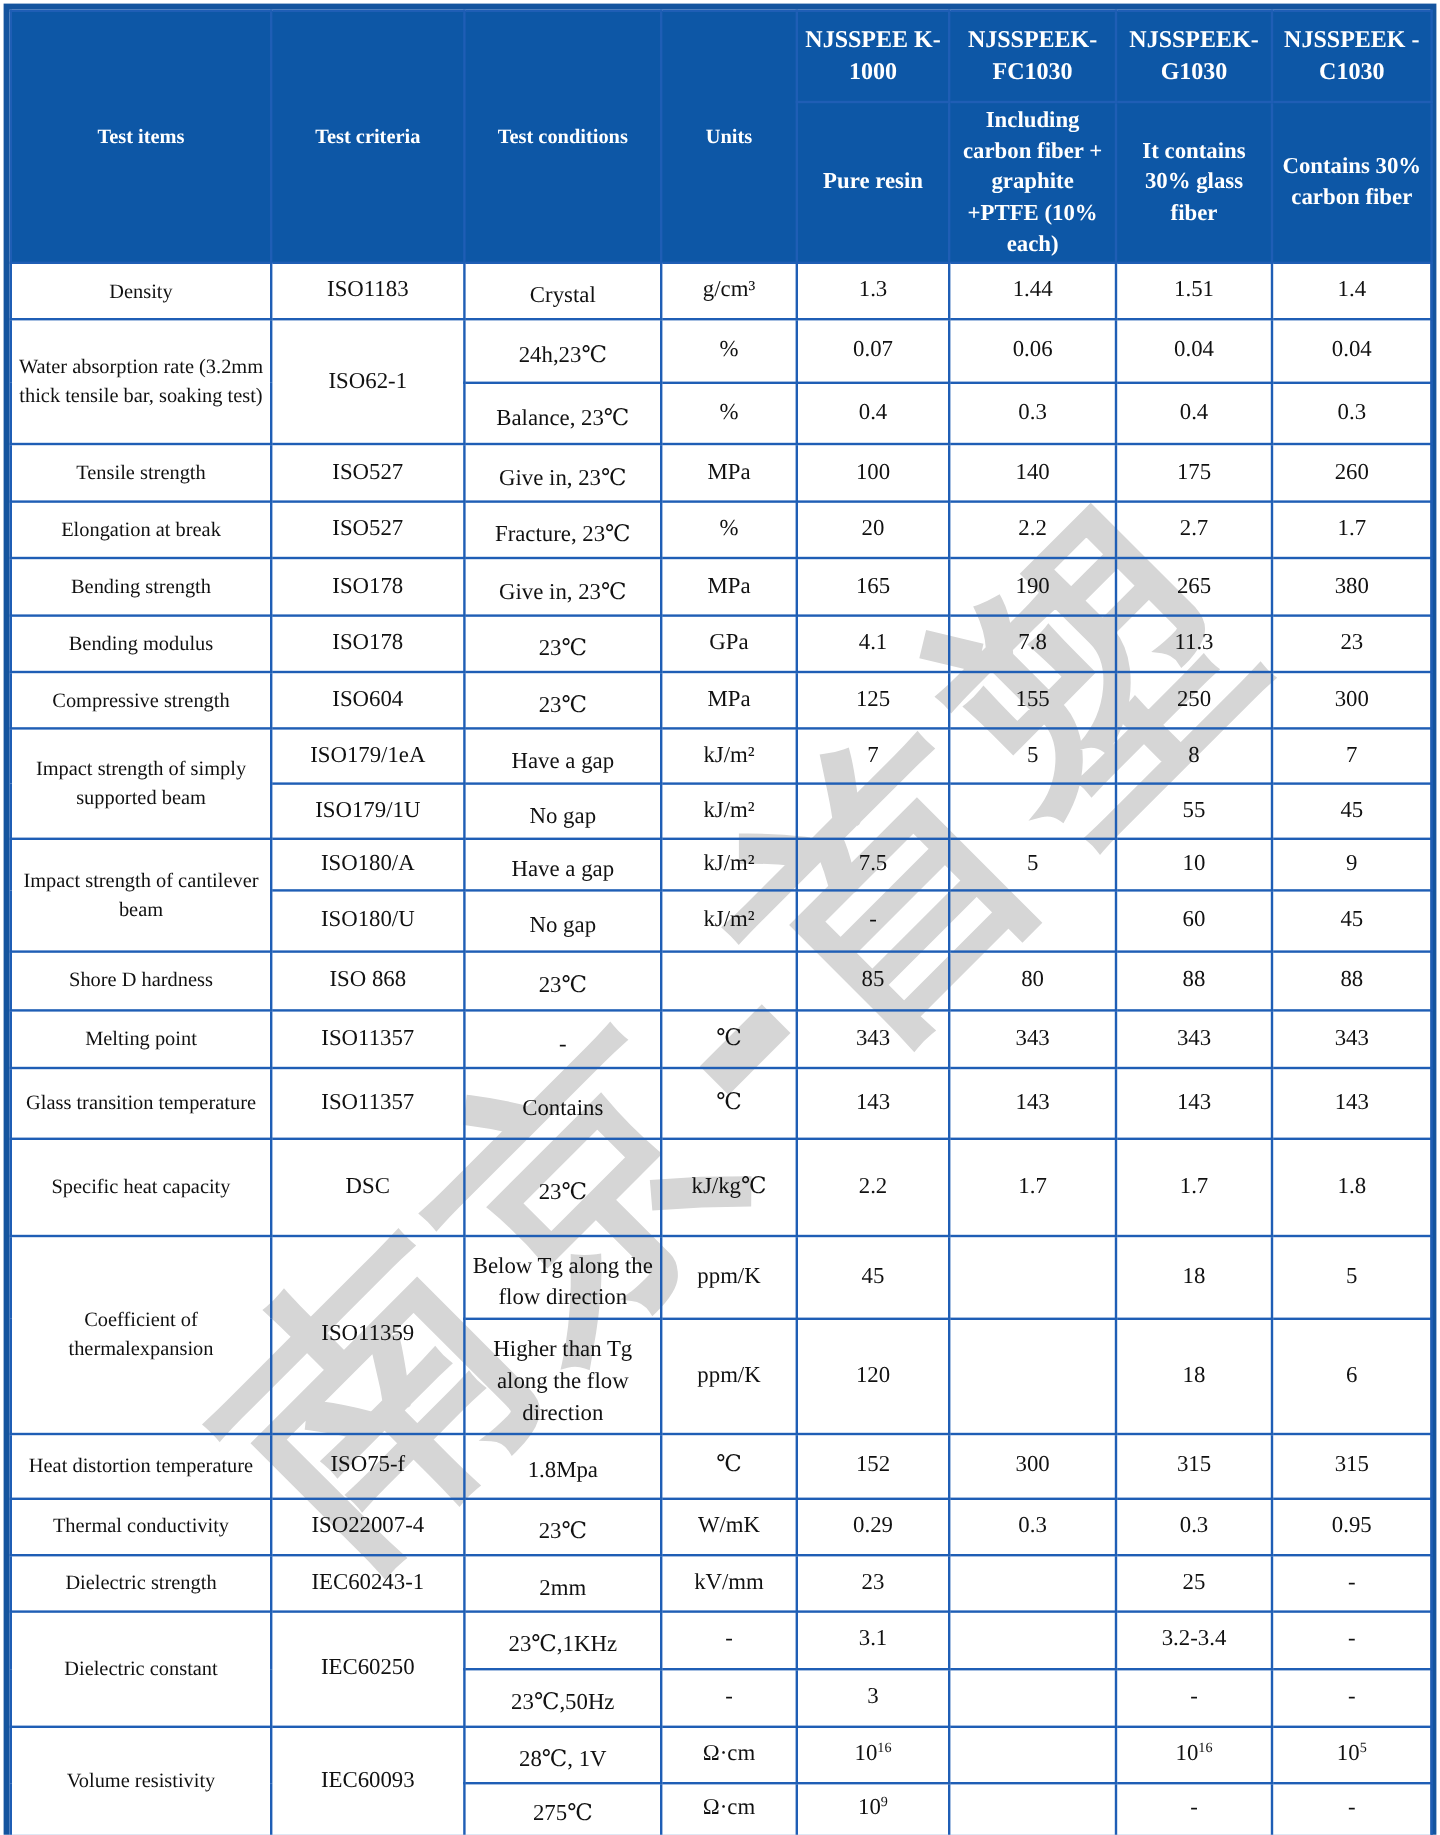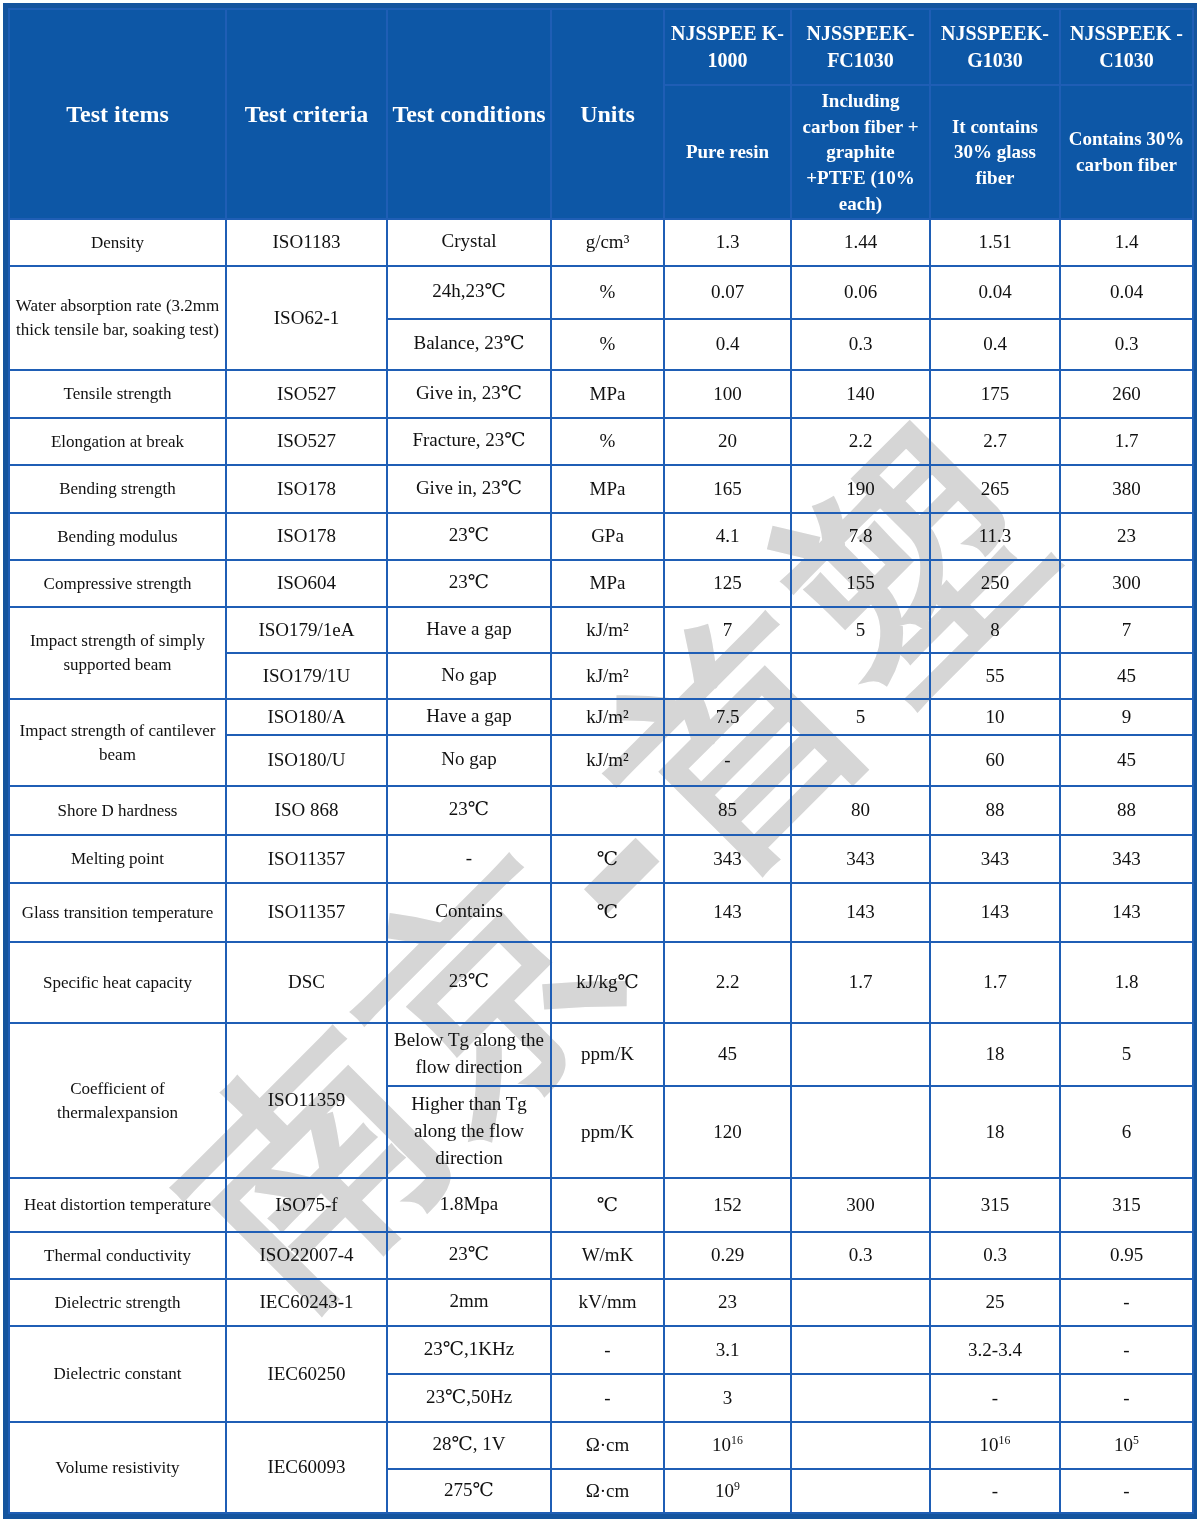--- a/index.html
+++ b/index.html
@@ -26,27 +26,27 @@
     border-collapse:collapse;table-layout:fixed;width:1184px;
   }
   th,td{
     border:2px solid #1f5eb5;
     text-align:center;vertical-align:middle;
     padding:2px 4px;overflow-wrap:break-word;word-wrap:break-word;
     background:transparent;
   }
   thead th{
     background:#0d57a6;color:#ffffff;font-weight:bold;
-    font-size:24px;line-height:1.35;
+    font-size:17px;line-height:1.35;
   }
   thead th.prod{font-size:20px;}
   thead th.pdesc{font-size:19px;line-height:1.35;}
   tbody td{font-size:19px;line-height:1.4;}
   td.item{font-size:17px;text-align:center;}
-  td.cond{padding-top:0;}
+  td.cond{padding-top:12px;}
   sup{font-size:0.62em;line-height:0;}
 </style>
 </head>
 <body>
 
 <div class="page">
   <div class="watermark">南京-首塑</div>
 
   <div class="twrap">
     <table>

